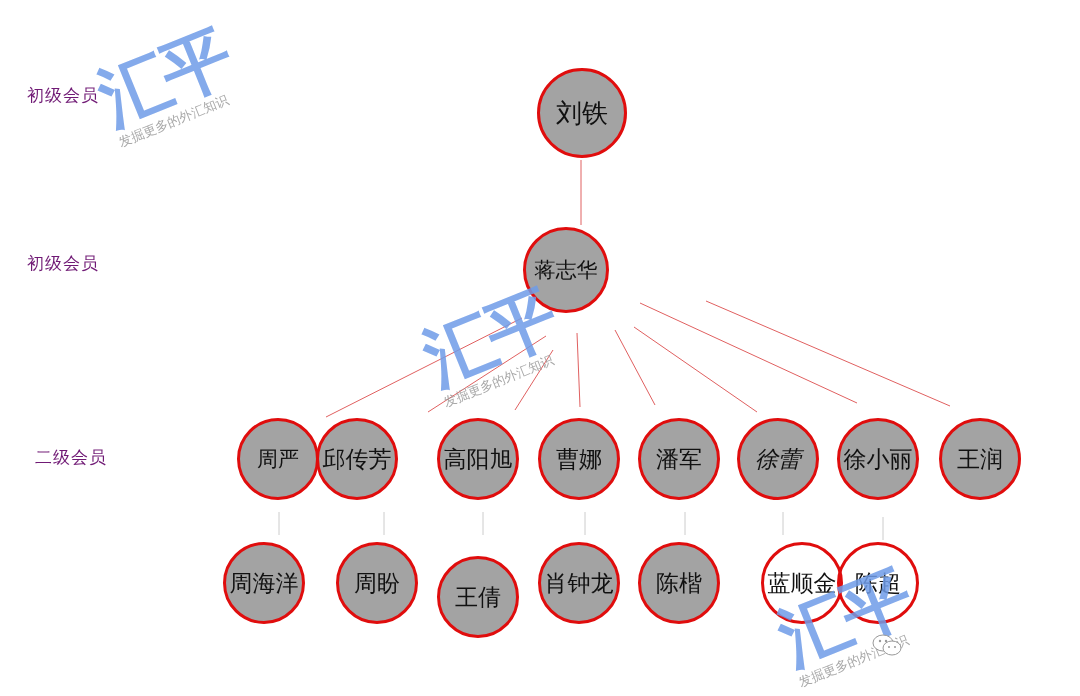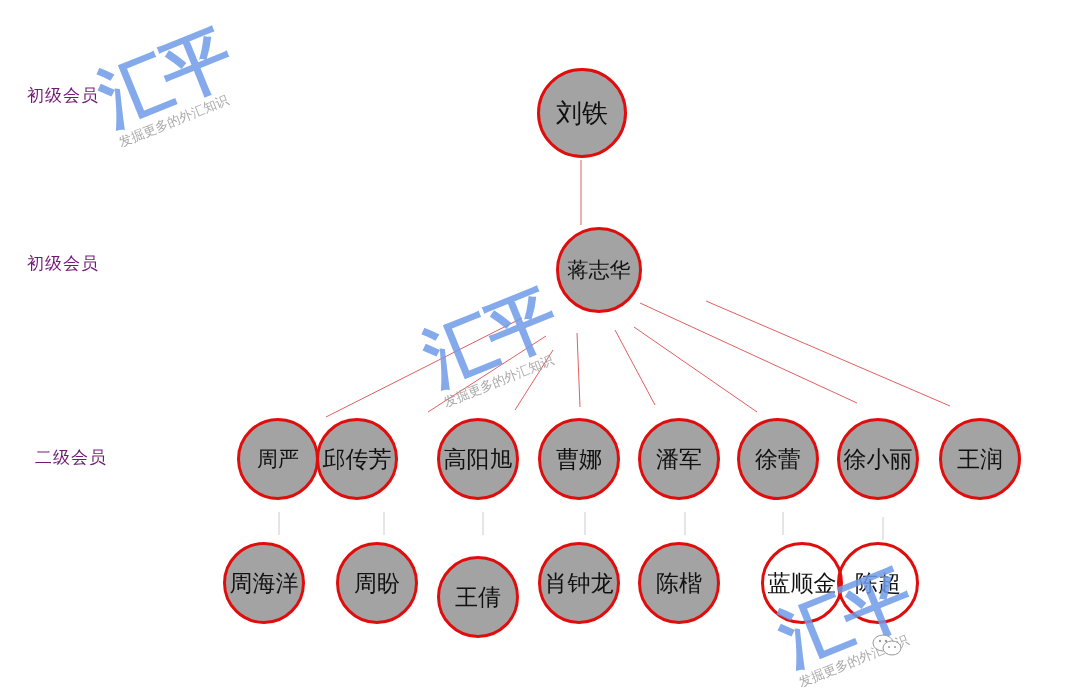--- a/index.html
+++ b/index.html
@@ -40,28 +40,28 @@
   <line x1="685" y1="512" x2="685" y2="535" stroke="#cccccc" stroke-width="1"></line>
   <line x1="783" y1="512" x2="783" y2="535" stroke="#cccccc" stroke-width="1"></line>
   <line x1="883" y1="517" x2="883" y2="540" stroke="#cccccc" stroke-width="1"></line>
 </svg>
 
 <div class="level-label" style="left:27px;top:84px;">初级会员</div>
 <div class="level-label" style="left:27px;top:252px;">初级会员</div>
 <div class="level-label" style="left:35px;top:446px;">二级会员</div>
 
 <div class="node big" style="left:537px;top:68px;">刘铁</div>
-<div class="node mid" style="left:556px;top:227px;font-family:Liberation Mono, monospace;">蒋志华</div>
+<div class="node mid" style="left:523px;top:227px;font-family:Liberation Mono, monospace;">蒋志华</div>
 
 <div class="node" style="left:237px;top:418px;font-size:21px;">周严</div>
 <div class="node" style="left:316px;top:418px;">邱传芳</div>
 <div class="node" style="left:437px;top:418px;">高阳旭</div>
 <div class="node" style="left:538px;top:418px;">曹娜</div>
 <div class="node" style="left:638px;top:418px;">潘军</div>
-<div class="node" style="left:737px;top:418px;">徐蕾</div>
+<div class="node" style="left:737px;top:418px;font-style:italic;">徐蕾</div>
 <div class="node" style="left:837px;top:418px;">徐小丽</div>
 <div class="node" style="left:939px;top:418px;">王润</div>
 
 <div class="node" style="left:223px;top:542px;">周海洋</div>
 <div class="node" style="left:336px;top:542px;">周盼</div>
 <div class="node" style="left:437px;top:556px;">王倩</div>
 <div class="node" style="left:538px;top:542px;text-align:right;">肖钟龙</div>
 <div class="node" style="left:638px;top:542px;">陈楷</div>
 <div class="node" style="left:737px;top:542px;background:transparent;margin-left:24px;">蓝顺金</div>
 <div class="node" style="left:837px;top:542px;background:transparent;">陈超</div>

